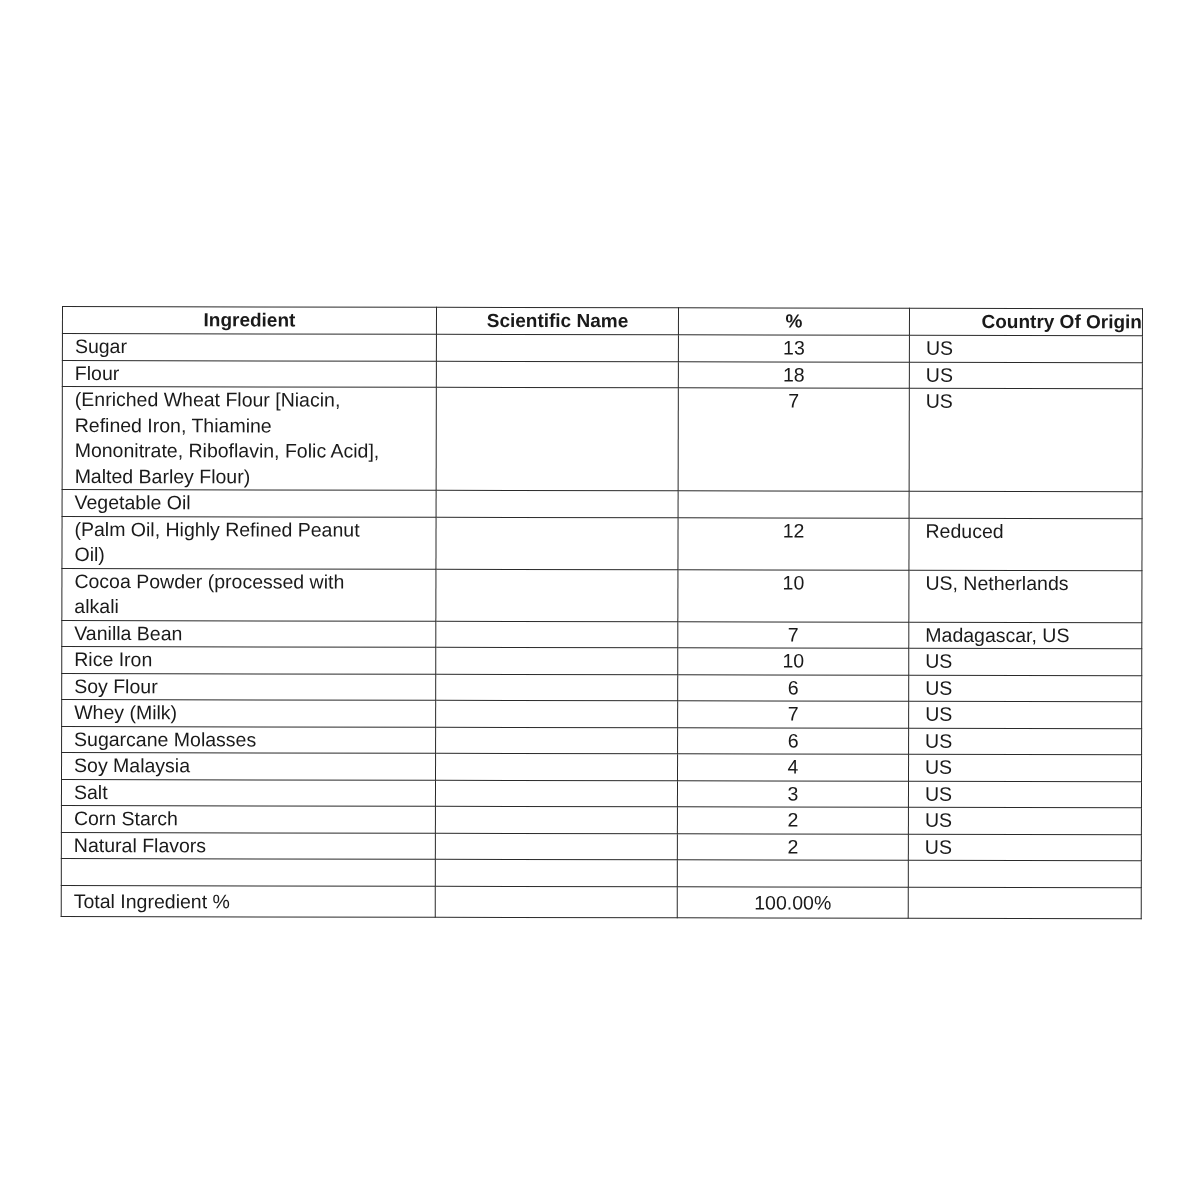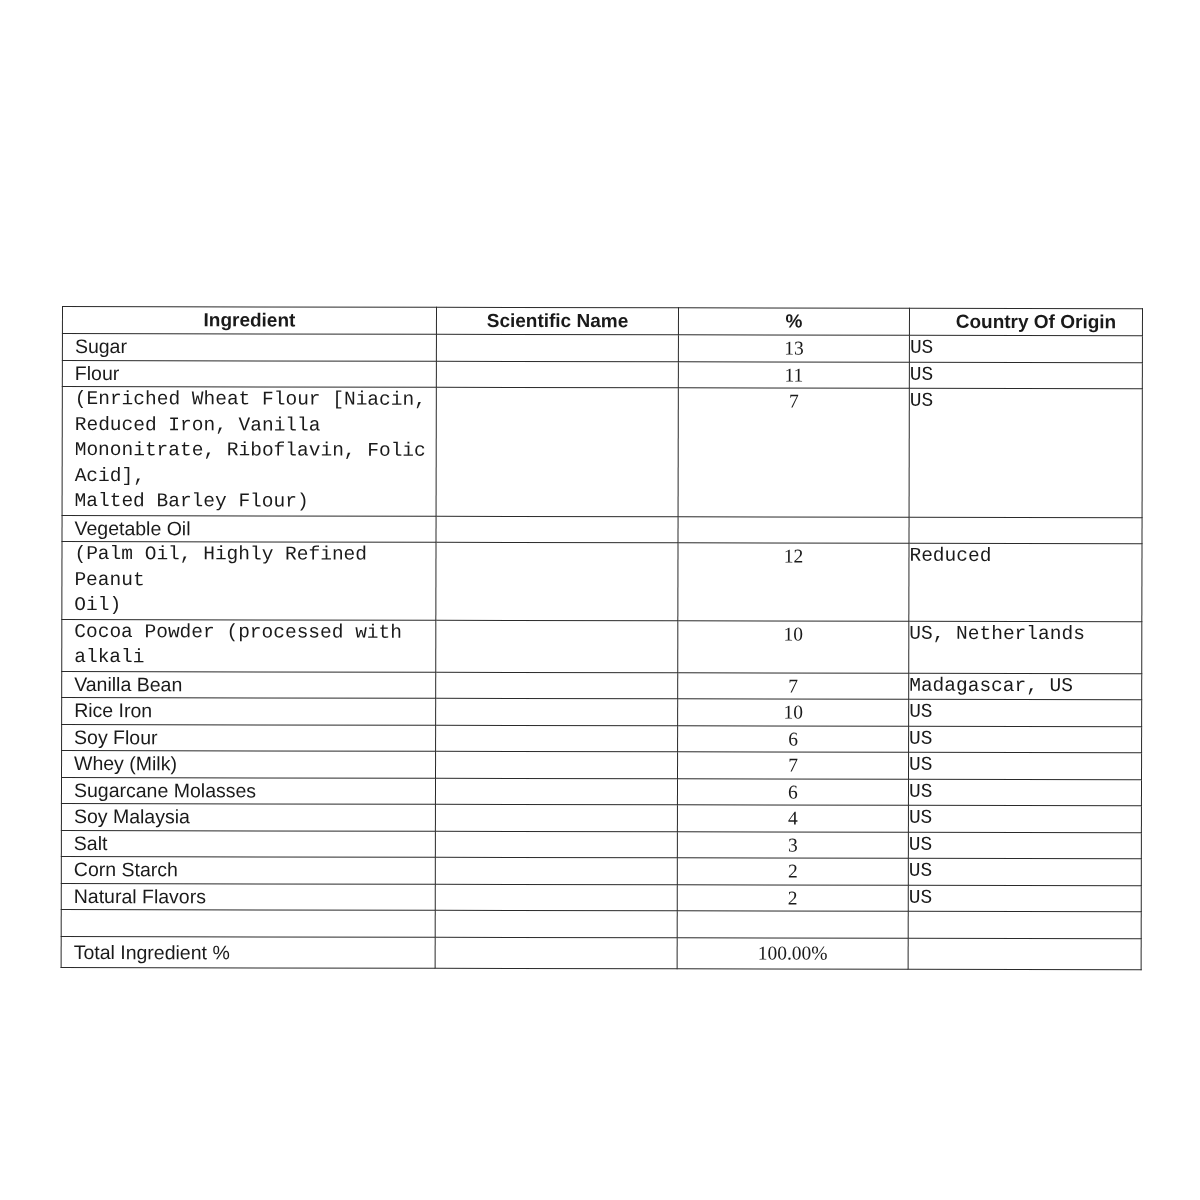--- a/index.html
+++ b/index.html
@@ -6,30 +6,30 @@
   body { width: 1200px; height: 1200px; position: relative; overflow: hidden;
          font-family: "Liberation Sans", sans-serif; color: #1a1a1a; }
   .doc-table { position: absolute; left: 62px; top: 306px; width: 1080px;
                border-collapse: collapse; table-layout: fixed;
                transform: rotate(0.12deg); transform-origin: 0 0; }
   .doc-table td, .doc-table th { border: 1.5px solid #2a2a2a; padding: 0 0 0 12px;
                font-size: 19.5px; line-height: 25.5px; vertical-align: top;
                font-weight: normal; text-align: left; }
   .doc-table th { font-weight: bold; text-align: center; padding: 0; font-size: 19px;
                height: 26px; line-height: 26px; }
-  .doc-table th.col-origin { text-align: center; padding-left: 20px; }
-  .doc-table td.pct { text-align: center; padding: 0; font-family: Liberation Serif, serif; }
-  .doc-table td.origin { padding-left: 0; font-family: Liberation Mono, monospace; }
+  .doc-table th.col-origin { text-align: right; padding-left: 20px; }
+  .doc-table td.pct { text-align: center; padding: 0; }
+  .doc-table td.origin { padding-left: 16px; }
   col.c1 { width: 374px; } col.c2 { width: 242px; } col.c3 { width: 231px; } col.c4 { width: 233px; }
   tr.r-single td { height: 25px; }
   tr.r-blank td { height: 26px; }
   tr.r-total td { height: 26px; line-height: 30px; margin-top: 20px; }
   tr.r-double td { height: 51px; }
   tr.r-quad td { height: 102px; }
-  .cell-text { display: block; font-family: Liberation Mono, monospace; }
+  .cell-text { display: block; }
 </style>
 </head>
 <body>
 
 <table class="doc-table">
   <colgroup>
       <col class="c1">
       <col class="c2">
       <col class="c3">
       <col class="c4">
@@ -45,27 +45,27 @@
   <tbody>
     <tr class="r-single">
       <td>Sugar</td>
       <td></td>
       <td class="pct">13</td>
       <td class="origin">US</td>
     </tr>
     <tr class="r-single">
       <td>Flour</td>
       <td></td>
-      <td class="pct">11</td>
+      <td class="pct">18</td>
       <td class="origin">US</td>
     </tr>
     <tr class="r-quad">
       <td>
         <span class="cell-text">(Enriched Wheat Flour [Niacin,</span>
-        <span class="cell-text">Reduced Iron, Vanilla</span>
+        <span class="cell-text">Refined Iron, Thiamine</span>
         <span class="cell-text">Mononitrate, Riboflavin, Folic Acid],</span>
         <span class="cell-text">Malted Barley Flour)</span>
       </td>
       <td></td>
       <td class="pct">7</td>
       <td class="origin">US</td>
     </tr>
     <tr class="r-single">
       <td>Vegetable Oil</td>
       <td></td>

